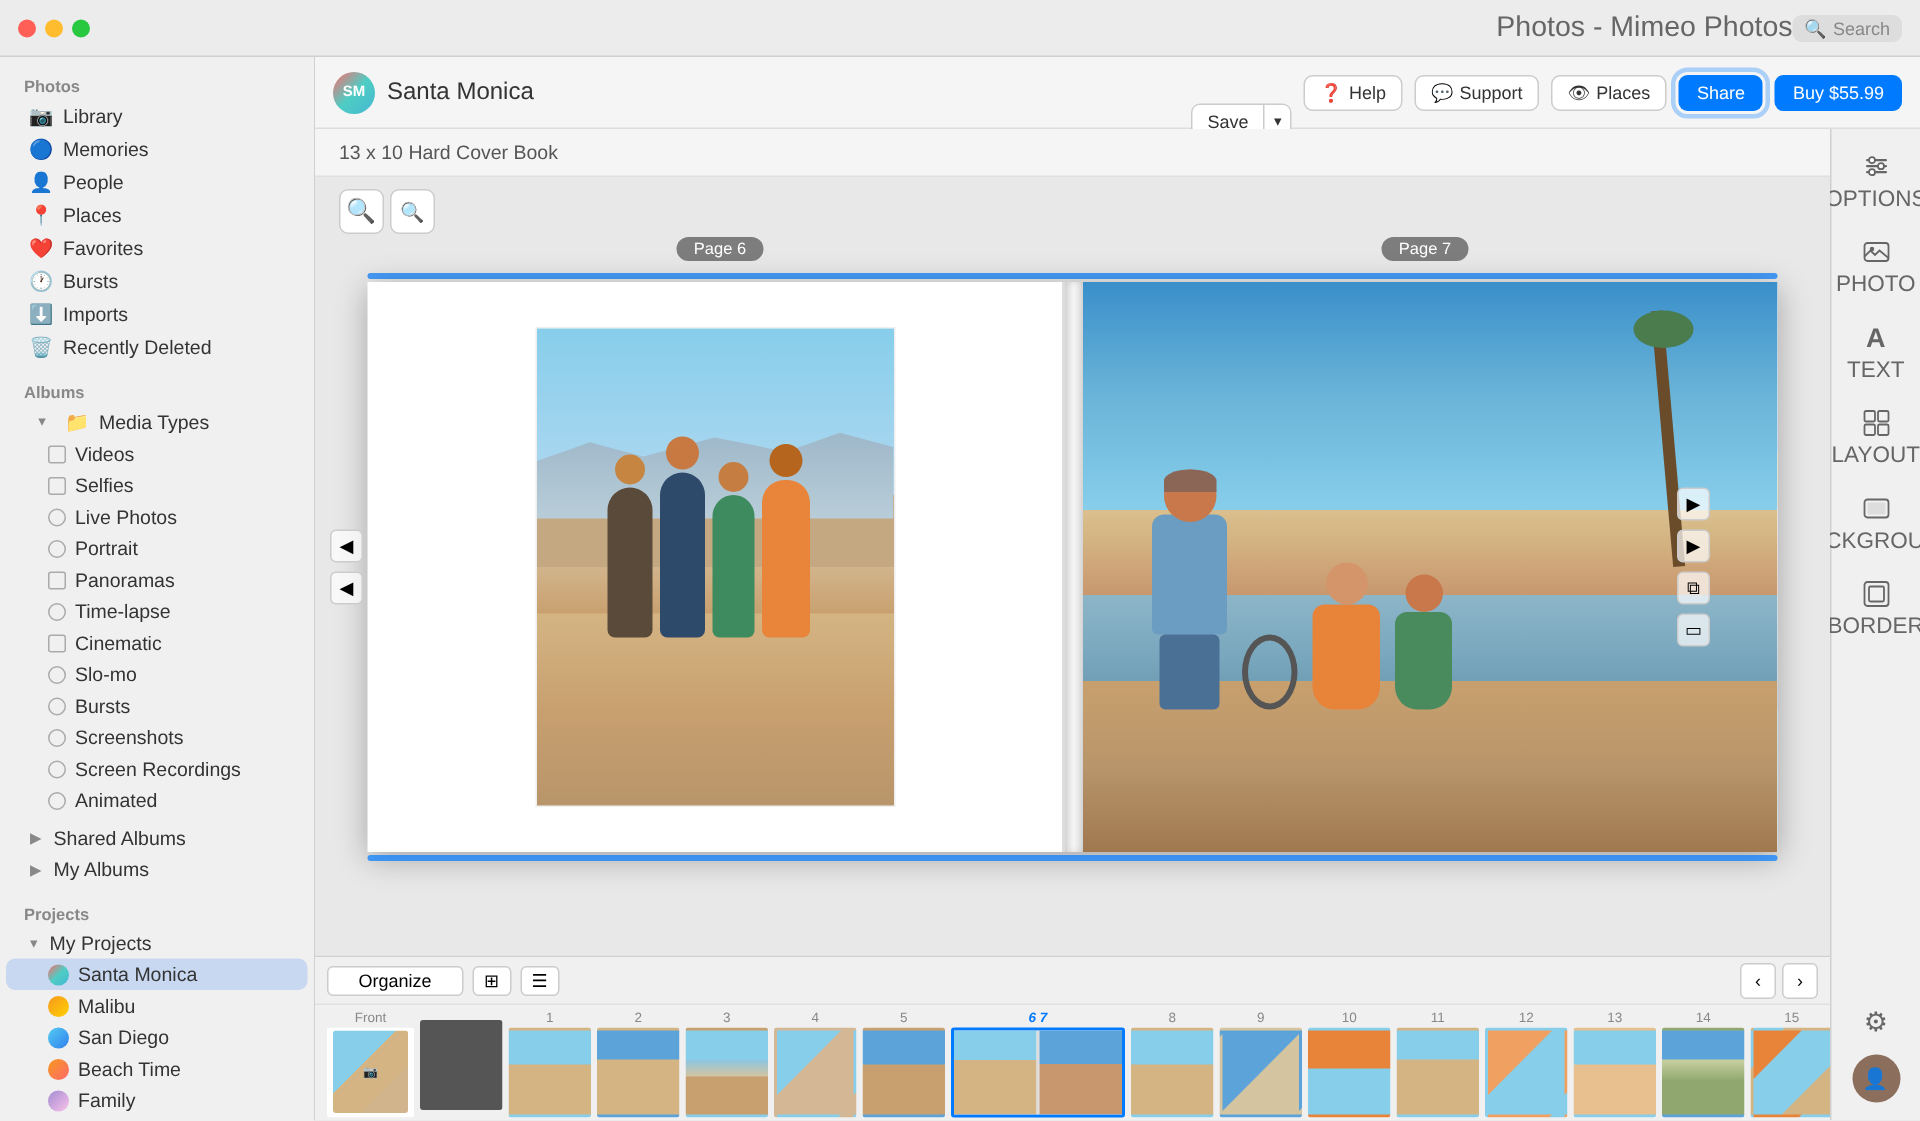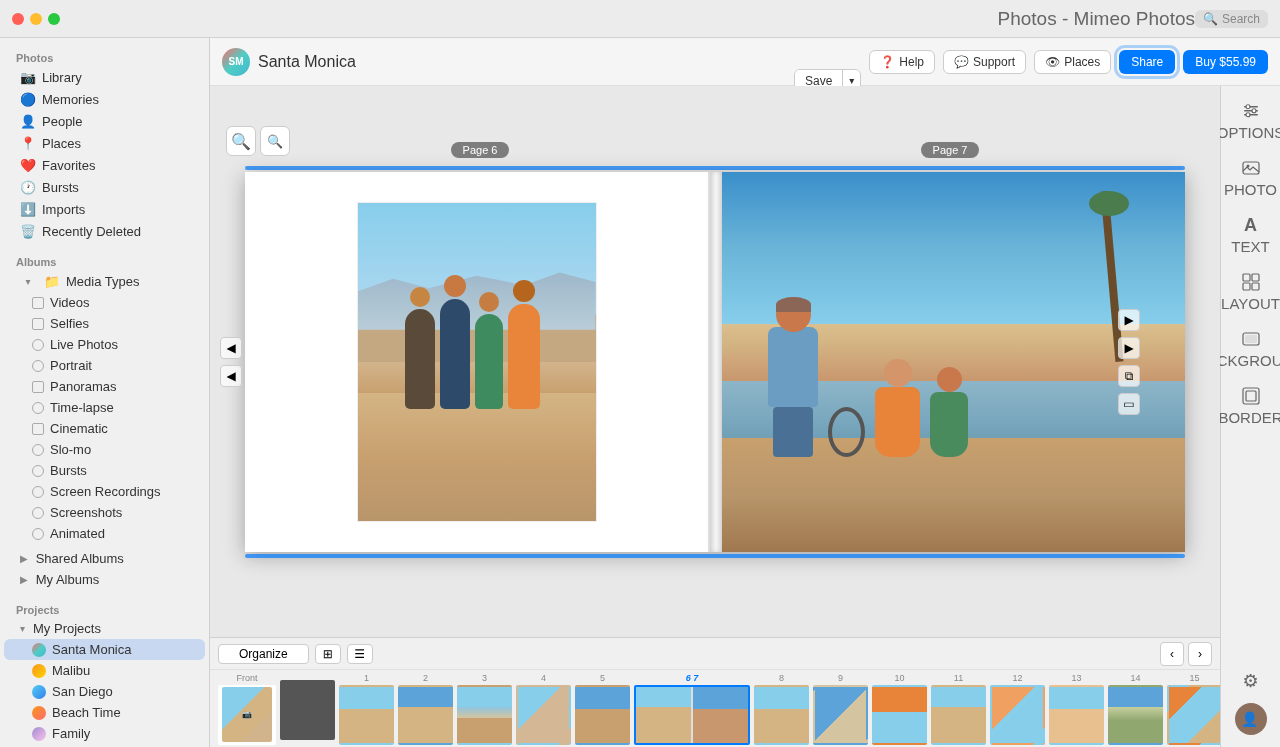--- a/index.html
+++ b/index.html
@@ -364,25 +364,25 @@
     <div class="sidebar-item indented">
       <span class="sidebar-icon" style="font-size:10px;border:1px solid #aaa;width:12px;height:12px;border-radius:50%;"></span>
       <span>Slo-mo</span>
     </div>
     <div class="sidebar-item indented">
       <span class="sidebar-icon" style="font-size:10px;border:1px solid #aaa;width:12px;height:12px;border-radius:50%;"></span>
       <span>Bursts</span>
     </div>
     <div class="sidebar-item indented">
       <span class="sidebar-icon" style="font-size:10px;border:1px solid #aaa;width:12px;height:12px;border-radius:50%;"></span>
+      <span>Screenshots</span>
+    </div>
+    <div class="sidebar-item indented">
+      <span class="sidebar-icon" style="font-size:10px;border:1px solid #aaa;width:12px;height:12px;border-radius:50%;"></span>
       <span>Screen Recordings</span>
-    </div>
-    <div class="sidebar-item indented">
-      <span class="sidebar-icon" style="font-size:10px;border:1px solid #aaa;width:12px;height:12px;border-radius:50%;"></span>
-      <span>Screenshots</span>
     </div>
     <div class="sidebar-item indented">
       <span class="sidebar-icon" style="font-size:10px;border:1px solid #aaa;width:12px;height:12px;border-radius:50%;"></span>
       <span>Animated</span>
     </div>
 
     <div class="sidebar-item" style="margin-top:4px;">
       <span class="disclosure">▶</span>
       <span>Shared Albums</span>
     </div>
@@ -446,20 +446,21 @@
         <span>Places</span>
       </div>
       <button class="btn-share">Share</button>
       <button class="btn-primary">Buy $55.99</button>
     </div>
 
     <div style="display:flex;flex:1;overflow:hidden;">
 
       <div class="book-area">
 
+        <div class="book-subtitle">13 x 10 Hard Cover Book</div>
 
         <div class="zoom-controls">
           <div class="zoom-btn">🔍</div>
           <div class="zoom-btn" style="font-size:13px;">🔍</div>
         </div>
 
         <div class="book-canvas">
 
           <div style="position:absolute;left:10px;top:50%;transform:translateY(-50%);z-index:10;">
             <div style="display:flex;flex-direction:column;gap:6px;">

